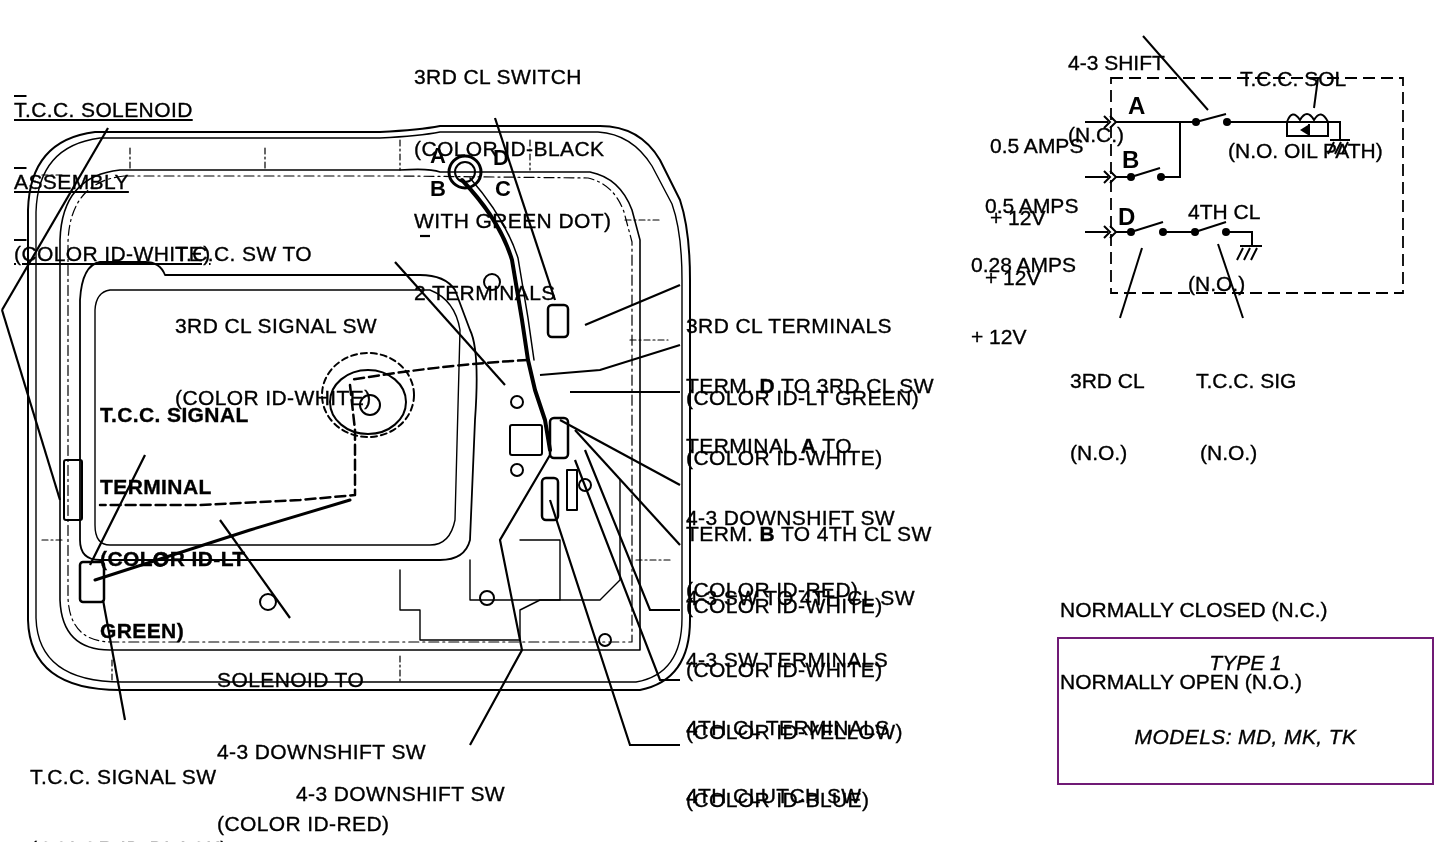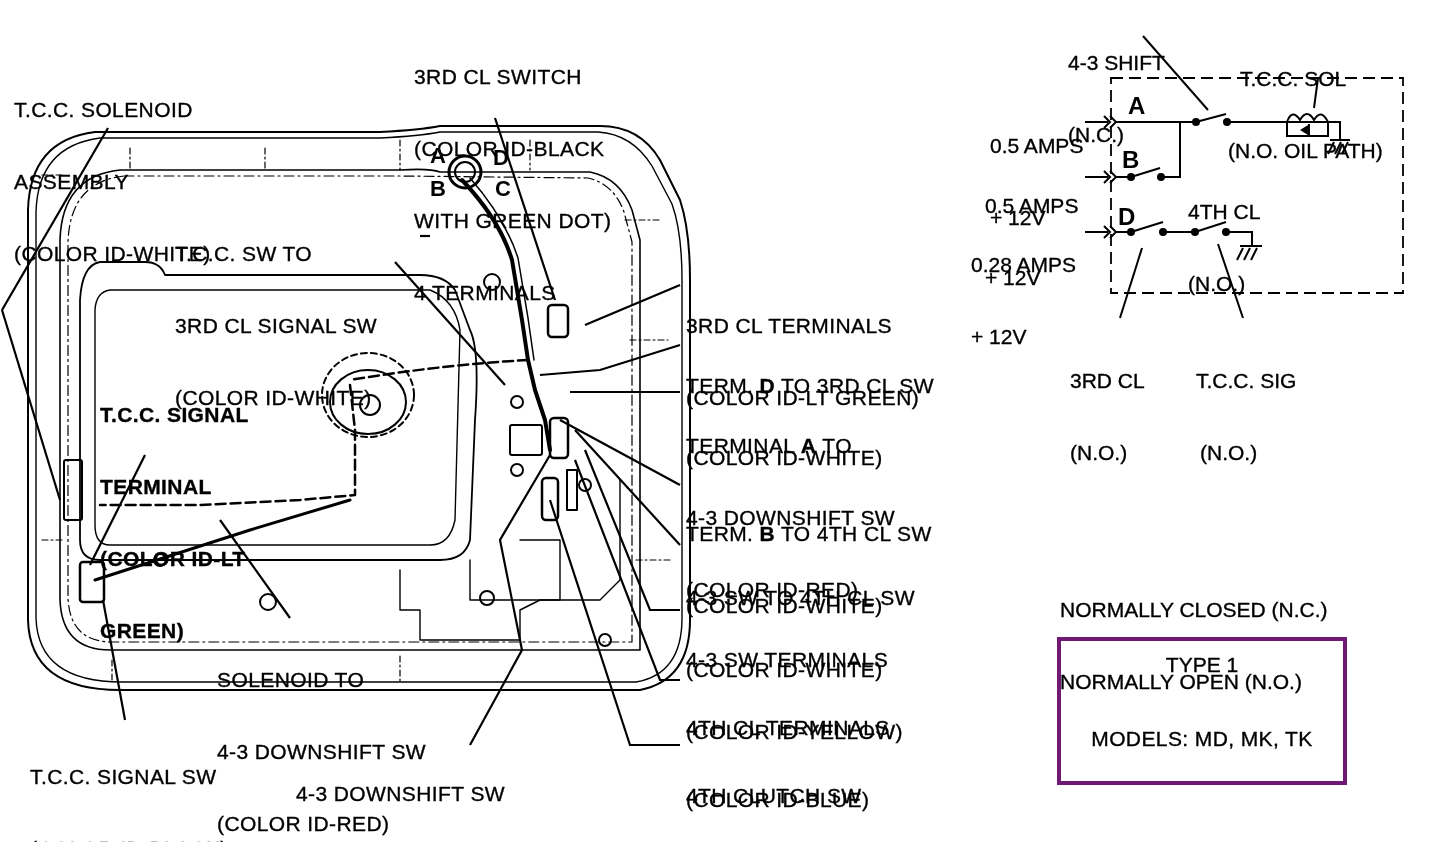--- a/index.html
+++ b/index.html
@@ -3,22 +3,22 @@
 <meta charset="utf-8">
 <style>
   html, body { margin: 0; padding: 0; background: #ffffff; }
   body { width: 1440px; height: 842px; position: relative; overflow: hidden;
          font-family: "Liberation Sans", "DejaVu Sans", sans-serif; color: #000; }
   svg#art { position: absolute; left: 0; top: 0; }
   .lbl { position: absolute; font-size: 21px; line-height: 24px; font-weight: 400;
          letter-spacing: 0.4px; white-space: pre; -webkit-text-stroke: 0.35px #000; }
   .lbl span { display: block; }
   .b { font-weight: 700; }
-  .legend-box { position: absolute; left: 1057px; top: 637px; width: 290px; height: 148px;
-                border: 4px solid #701a75; box-sizing: border-box; }
+  .legend-box { position: absolute; left: 1057px; top: 637px; width: 377px; height: 148px;
+                border: 2px solid #701a75; box-sizing: border-box; font-style: italic; }
   .legend-box .t1 { position: absolute; top: 12px; left: 0; width: 100%; text-align: center;
                     font-size: 21px; -webkit-text-stroke: 0.35px #000; }
   .legend-box .t2 { position: absolute; top: 86px; left: 0; width: 100%; text-align: center;
                     font-size: 21px; -webkit-text-stroke: 0.35px #000; letter-spacing: 0.4px; }
   .sc { position: absolute; font-size: 21px; line-height: 24px; white-space: pre;
         -webkit-text-stroke: 0.35px #000; }
   .letter { position: absolute; font-size: 22px; font-weight: 700; }
 </style>
 </head>
 <body>
@@ -134,31 +134,31 @@
     <path d="M1300,130 L1308,125 L1308,135 Z"></path>
     <rect x="1308" y="124" width="2" height="12"></rect>
   </g>
 </svg>
 
 <div class="letter" style="left:430px;top:143px;">A</div>
 <div class="letter" style="left:430px;top:176px;">B</div>
 <div class="letter" style="left:495px;top:176px;">C</div>
 <div class="letter" style="left:493px;top:145px;">D</div>
 
-<div class="lbl" style="left:14px;top:50px;">
+<div class="lbl" style="left:14px;top:50px;text-decoration:underline;">
   <span>T.C.C. SOLENOID</span>
   <span>ASSEMBLY</span>
   <span>(COLOR ID-WHITE)</span>
 </div>
 
 <div class="lbl" style="left:414px;top:17px;">
   <span>3RD CL SWITCH</span>
   <span>(COLOR ID-BLACK</span>
   <span>WITH GREEN DOT)</span>
-  <span>4 TERMINALS</span>
+  <span>2 TERMINALS</span>
 </div>
 
 <div class="lbl" style="left:175px;top:194px;">
   <span>T.C.C. SW TO</span>
   <span>3RD CL SIGNAL SW</span>
   <span>(COLOR ID-WHITE)</span>
 </div>
 
 <div class="lbl" style="left:100px;top:355px;font-weight:bold;">
   <span>T.C.C. SIGNAL</span>

